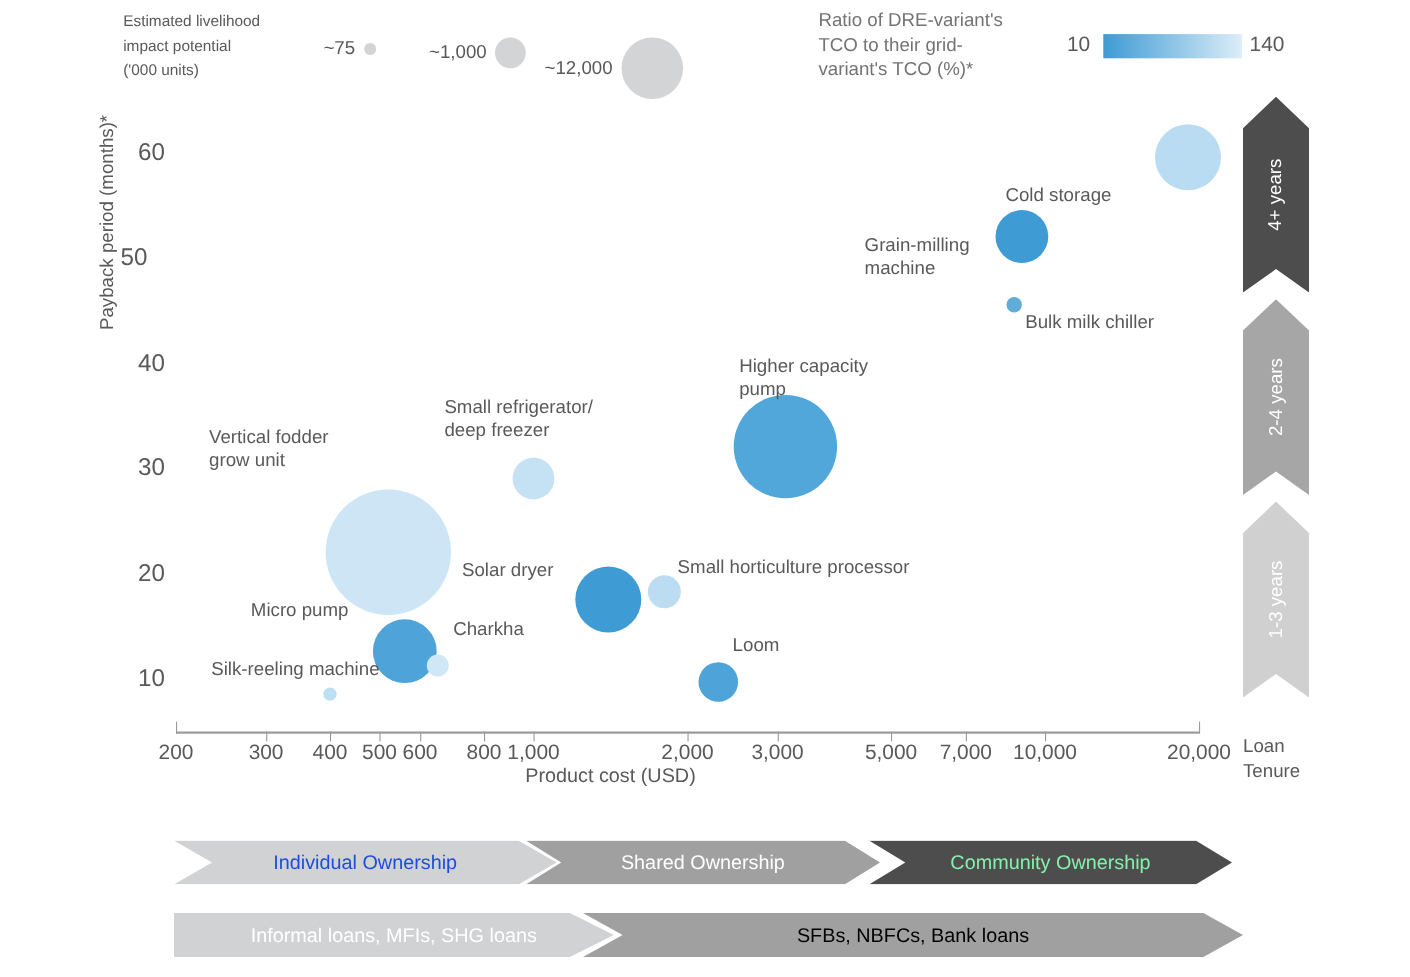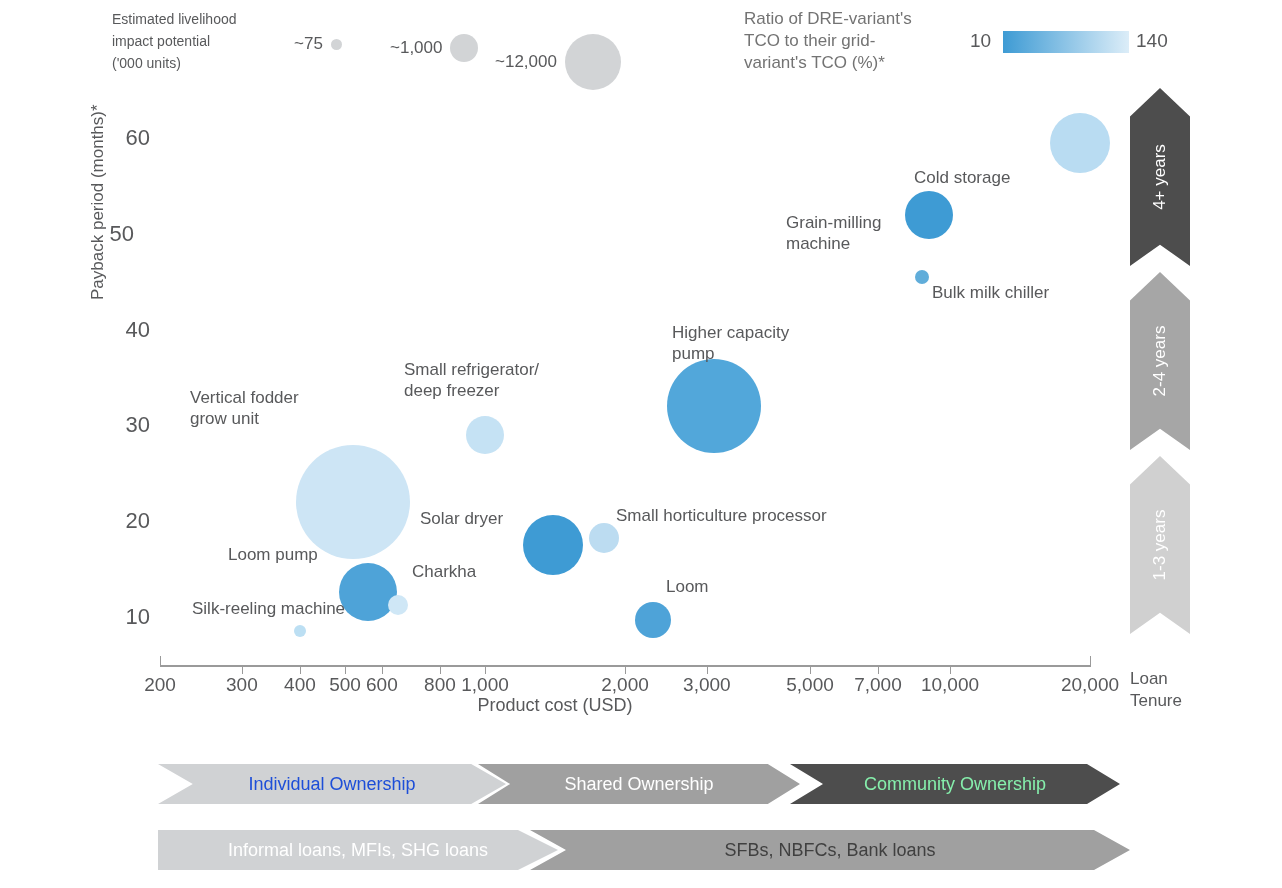--- a/index.html
+++ b/index.html
@@ -99,21 +99,21 @@
       <div class="bubble" style="width: 30px; height: 30px; background: rgb(188, 220, 241); left: 428.723px; top: 432.542px;"></div>
       <div class="bubble" style="width: 36px; height: 36px; background: rgb(78, 163, 216); left: 475.224px; top: 511.958px;"></div>
       <div class="bubble" style="width: 94px; height: 94px; background: rgb(82, 167, 218); left: 506.504px; top: 269.25px;"></div>
       <div class="bubble" style="width: 14px; height: 14px; background: rgb(96, 173, 218); left: 754.898px; top: 179.875px;"></div>
       <div class="bubble" style="width: 48px; height: 48px; background: rgb(62, 155, 212); left: 744.744px; top: 100.583px;"></div>
       <div class="bubble" style="width: 60px; height: 60px; background: rgb(185, 220, 242); left: 889.641px; top: 22.7083px;"></div>
     </div>
 </div>
 <div id="label-layer">
     <div class="pt-label l" style="left: 192px; top: 598px;">Silk-reeling machine</div>
-    <div class="pt-label l" style="left: 228px; top: 544px;">Loom pump</div>
+    <div class="pt-label l" style="left: 228px; top: 544px;">Micro pump</div>
     <div class="pt-label l" style="left: 412px; top: 561px;">Charkha</div>
     <div class="pt-label l" style="left: 190px; top: 387px;">Vertical fodder
 grow unit</div>
     <div class="pt-label l" style="left: 404px; top: 359px;">Small refrigerator/
 deep freezer</div>
     <div class="pt-label l" style="left: 420px; top: 508px;">Solar dryer</div>
     <div class="pt-label l" style="left: 616px; top: 505px;">Small horticulture processor</div>
     <div class="pt-label l" style="left: 666px; top: 576px;">Loom</div>
     <div class="pt-label l" style="left: 672px; top: 322px;">Higher capacity
 pump</div>
@@ -179,15 +179,15 @@
     </div>
     <div class="band" style="left: 790px; top: 764px; width: 330px; background: rgb(77, 77, 77); clip-path: polygon(0% 0%, 90% 0%, 100% 50%, 90% 100%, 0% 100%, 10% 50%);">
       <span style="color: #86efac;">Community Ownership</span>
     </div>
   </div>
 <div id="finance-layer">
     <div class="band" style="left: 158px; top: 830px; width: 400px; background: rgb(208, 210, 212); clip-path: polygon(0% 0%, 90% 0%, 100% 50%, 90% 100%, 0% 100%);">
       <span style="color: rgb(255, 255, 255);">Informal loans, MFIs, SHG loans</span>
     </div>
     <div class="band" style="left: 530px; top: 830px; width: 600px; background: rgb(160, 160, 160); clip-path: polygon(0% 0%, 94% 0%, 100% 50%, 94% 100%, 0% 100%, 6% 50%);">
-      <span style="color: #404040;">SFBs, NBFCs, Bank loans</span>
+      <span style="color: #000000;">SFBs, NBFCs, Bank loans</span>
     </div>
   </div>
 
 </body></html>

